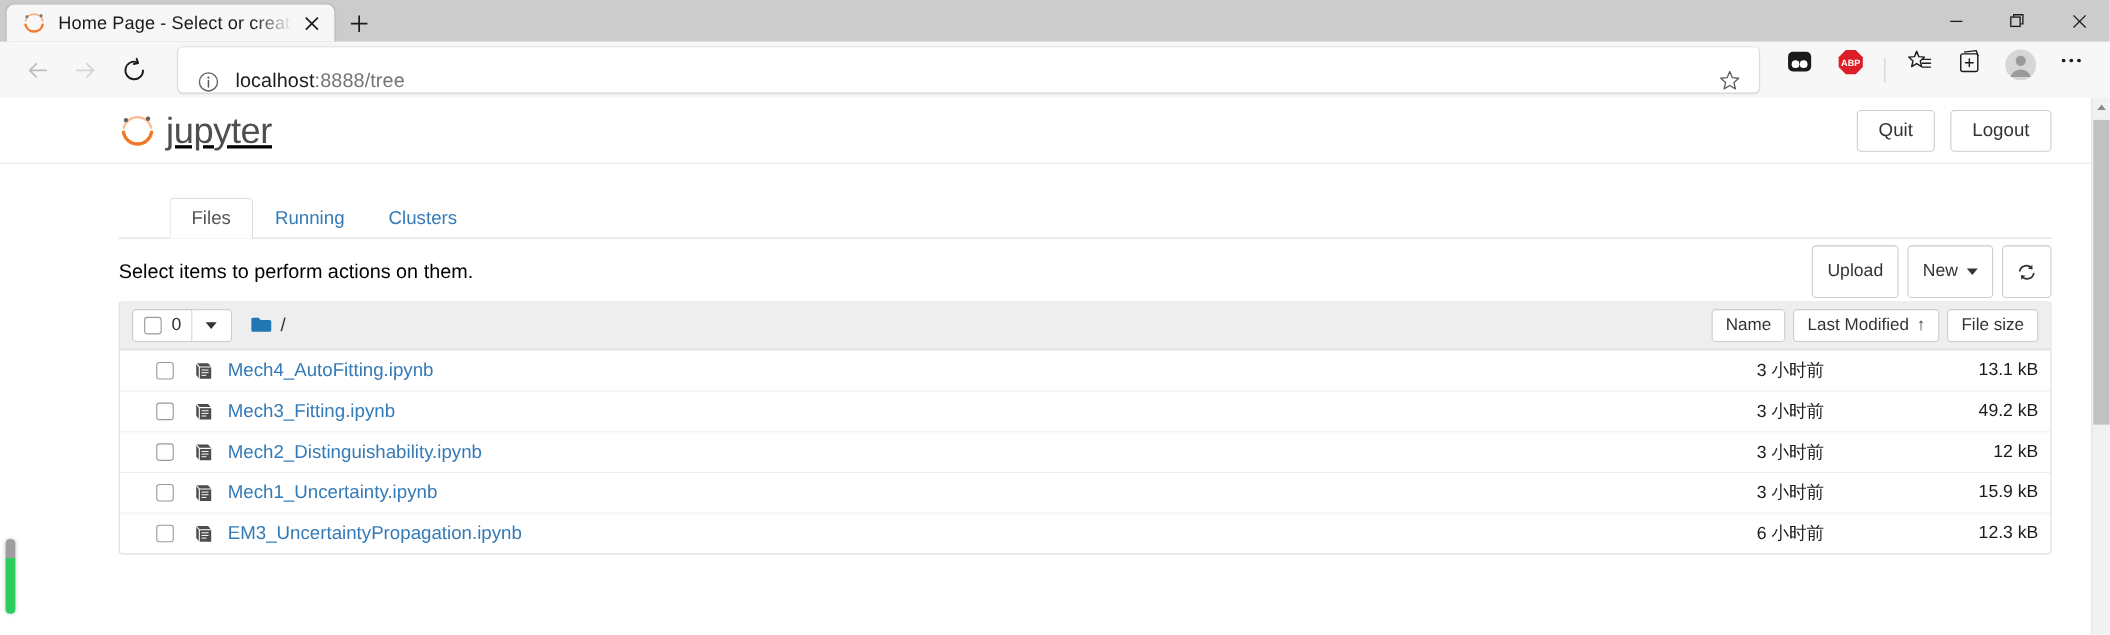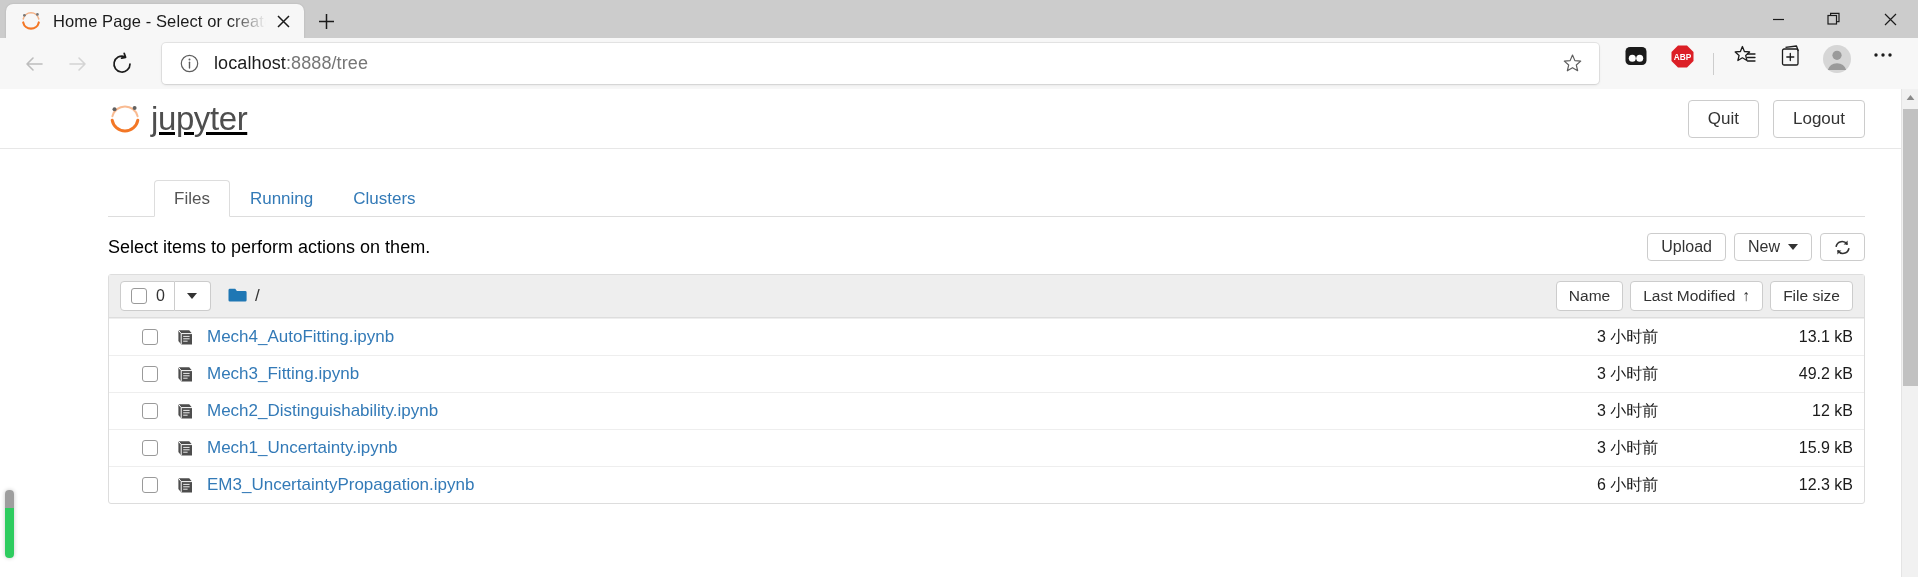--- a/index.html
+++ b/index.html
@@ -62,21 +62,21 @@
     height: 51px; background: #f7f7f7;
     display: flex; align-items: center; padding: 0 12px;
     position: relative;
   }
   .navbtn {
     width: 44px; height: 44px; flex: 0 0 44px;
     display: flex; align-items: center; justify-content: center;
   }
   .omnibox {
     flex: 1 1 auto; height: 41px; background: #ffffff;
-    border-radius: 4px; display: flex; align-items: center;
+    border-radius: 4px; display: flex; align-items: flex-end;
     margin: 0 14px 0 18px; padding: 0 10px 0 14px;
     box-shadow: 0 0 0 1px rgba(0,0,0,.07), 0 1px 3px rgba(0,0,0,.10);
   }
   .info-icon { width: 26px; flex: 0 0 26px; display: flex; justify-content: center; }
   .url { flex: 1 1 auto; font-size: 18px; color: #1b1b1b; padding-left: 12px; letter-spacing: .1px; }
   .url .dim { color: #767676; }
   .star-btn { width: 34px; flex: 0 0 34px; display: flex; justify-content: center; }
 
   .tbicon {
     width: 40px; height: 40px; flex: 0 0 40px;
@@ -128,21 +128,21 @@
     border-color: #dddddd #dddddd #ffffff;
     margin-left: 46px;
   }
 
   .actionbar {
     display: flex; align-items: center;
     height: 54px; margin-top: 3px;
   }
   .action-text { font-size: 18px; color: #000000; }
   .action-right { margin-left: auto; display: flex; gap: 8px; }
-  .btn-sm { height: 28px; padding: 0 13px; font-size: 16px; }
+  .btn-sm { height: 48px; padding: 0 13px; font-size: 16px; }
   .caret {
     display: inline-block; width: 0; height: 0; margin-left: 8px;
     border-left: 5px solid transparent; border-right: 5px solid transparent;
     border-top: 6px solid #333333;
   }
 
   
   .listbox { border: 1px solid #dddddd; border-radius: 3px; }
   .list-header {
     background: #eeeeee; border-bottom: 1px solid #dddddd;

